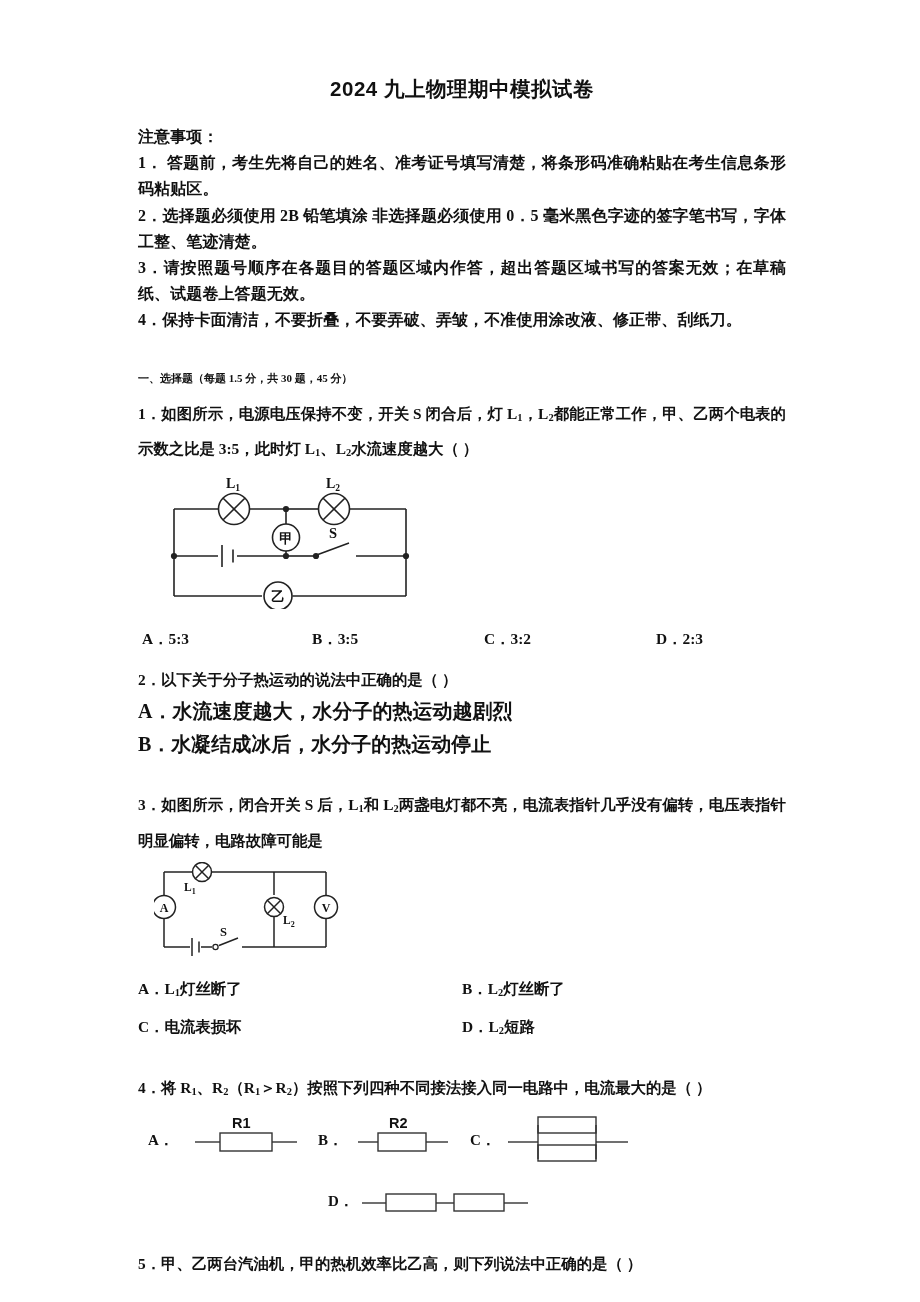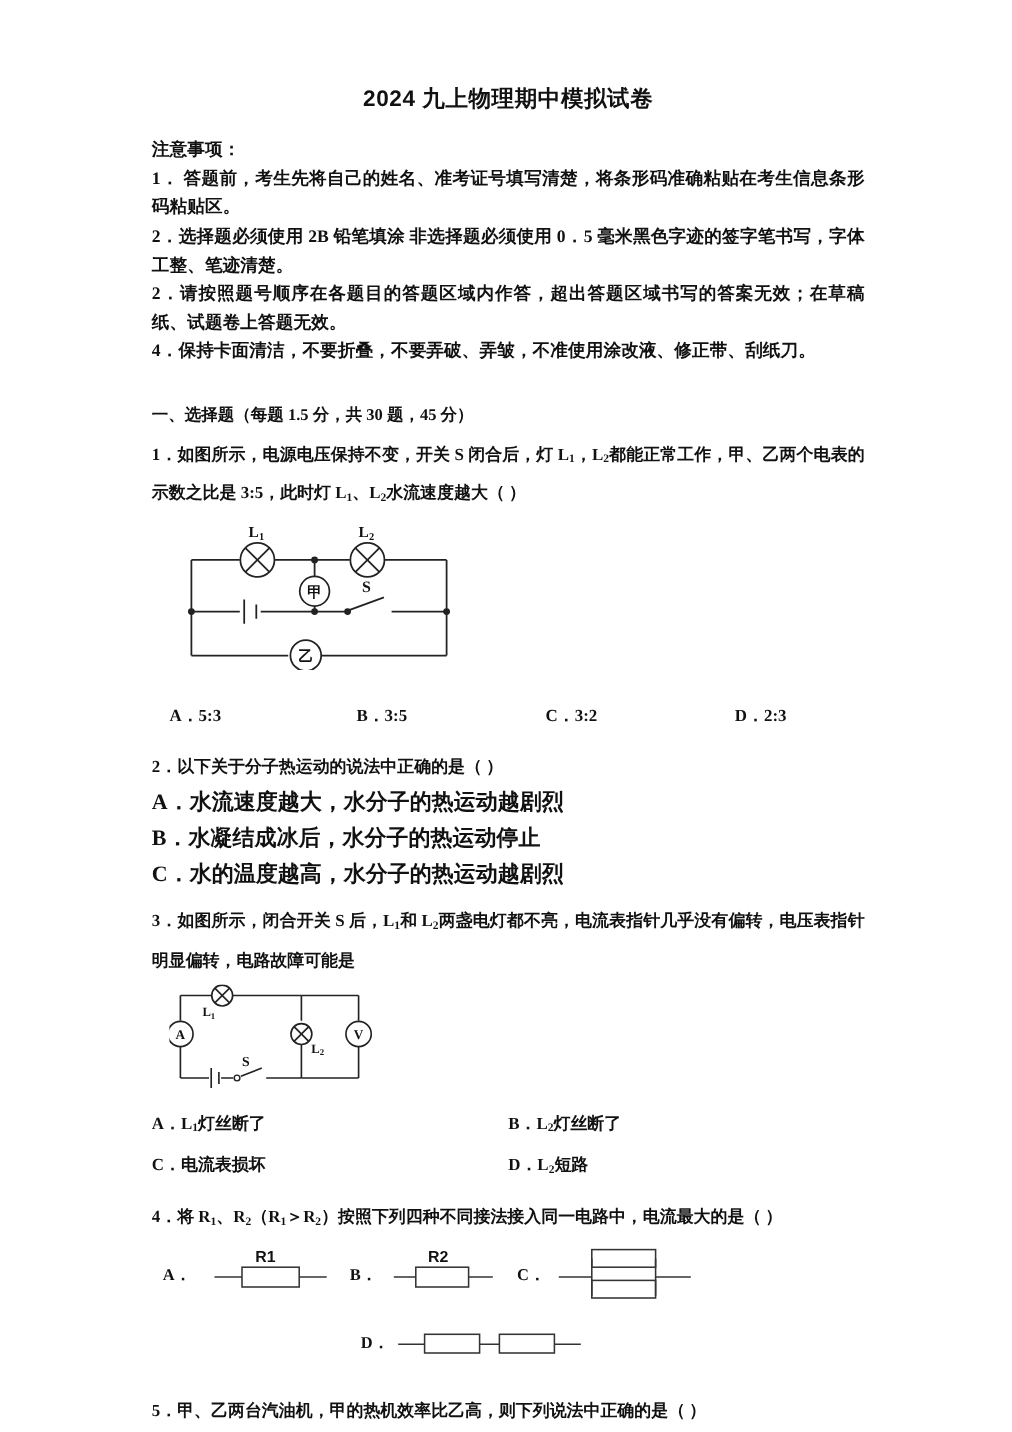--- a/index.html
+++ b/index.html
@@ -52,51 +52,51 @@
   }
   .notice p {
     margin: 0;
     text-align: justify;
     text-justify: inter-ideograph;
   }
 
   
   .section-head {
     margin-top: 31px;
-    font-size: 15px;
+    font-size: 11px;
     line-height: 26px;
     font-weight: bold;
   }
 
   
   .q {
     font-size: 15.4px;
     line-height: 31px;
     font-weight: bold;
   }
   .q-stem {
     margin: 0;
     text-align: justify;
     text-justify: inter-ideograph;
   }
   .q1 { margin-top: 7px; }
   .q2 { margin-top: 10px; }
-  .q3 { margin-top: 10px; }
-  .q4 { margin-top: 10px; }
+  .q3 { margin-top: 28px; }
+  .q4 { margin-top: 24px; }
   .q5 { margin-top: 22px; }
 
   sub {
     font-size: 0.68em;
     vertical-align: -0.22em;
   }
 
   
   .opts-row {
     display: flex;
-    margin: 16px;
+    margin: 4px;
     font-weight: bold;
     font-size: 15.4px;
   }
   .opts-row .opt { flex: 0 0 auto; }
   .opt-a { width: 170px; }
   .opt-b { width: 172px; }
   .opt-c { width: 172px; }
 
   
   .opts-stack { margin: 0; }
@@ -137,21 +137,21 @@
 
 <div class="page">
   <div class="content">
 
     <h1 class="doc-title">2024 九上物理期中模拟试卷</h1>
 
     <div class="notice">
       <p>注意事项：</p>
       <p>1． 答题前，考生先将自己的姓名、准考证号填写清楚，将条形码准确粘贴在考生信息条形码粘贴区。</p>
       <p>2．选择题必须使用 2B 铅笔填涂 非选择题必须使用 0．5 毫米黑色字迹的签字笔书写，字体工整、笔迹清楚。</p>
-      <p>2．请按照题号顺序在各题目的答题区域内作答，超出答题区域书写的答案无效；在草稿纸、试题卷上答题无效。</p>
+      <p>3．请按照题号顺序在各题目的答题区域内作答，超出答题区域书写的答案无效；在草稿纸、试题卷上答题无效。</p>
       <p>4．保持卡面清洁，不要折叠，不要弄破、弄皱，不准使用涂改液、修正带、刮纸刀。</p>
     </div>
 
     <div class="section-head">一、选择题（每题 1.5 分，共 30 题，45 分）</div>
 
     <div class="q q1">
       <p class="q-stem"><span>1．如图所示，电源电压保持不变，开关 S 闭合后，灯 L</span><sub>1</sub><span>，L</span><sub>2</sub><span>都能正常工作，甲、乙两个电表的示数之比是 3:5，此时灯 L</span><sub>1</sub><span>、L</span><sub>2</sub><span>水流速度越大（     ）</span></p>
 
       <div class="fig fig1">
         <svg width="300" height="135" viewBox="0 0 300 135">
@@ -221,21 +221,20 @@
         <span class="opt opt-c">C．3:2</span>
         <span class="opt opt-d">D．2:3</span>
       </div>
     </div>
 
     <div class="q q2">
       <p class="q-stem">2．以下关于分子热运动的说法中正确的是（     ）</p>
       <div class="opts-stack">
         <p class="opt">A．水流速度越大，水分子的热运动越剧烈</p>
         <p class="opt">B．水凝结成冰后，水分子的热运动停止</p>
-        <p class="opt">C．水的温度越高，水分子的热运动越剧烈</p>
       </div>
     </div>
 
     <div class="q q3">
       <p class="q-stem"><span>3．如图所示，闭合开关 S 后，L</span><sub>1</sub><span>和 L</span><sub>2</sub><span>两盏电灯都不亮，电流表指针几乎没有偏转，电压表指针明显偏转，电路故障可能是</span></p>
 
       <div class="fig fig2">
         <svg width="230" height="98" viewBox="0 0 230 98">
           <g stroke="#222" stroke-width="1.5" fill="none">
 

